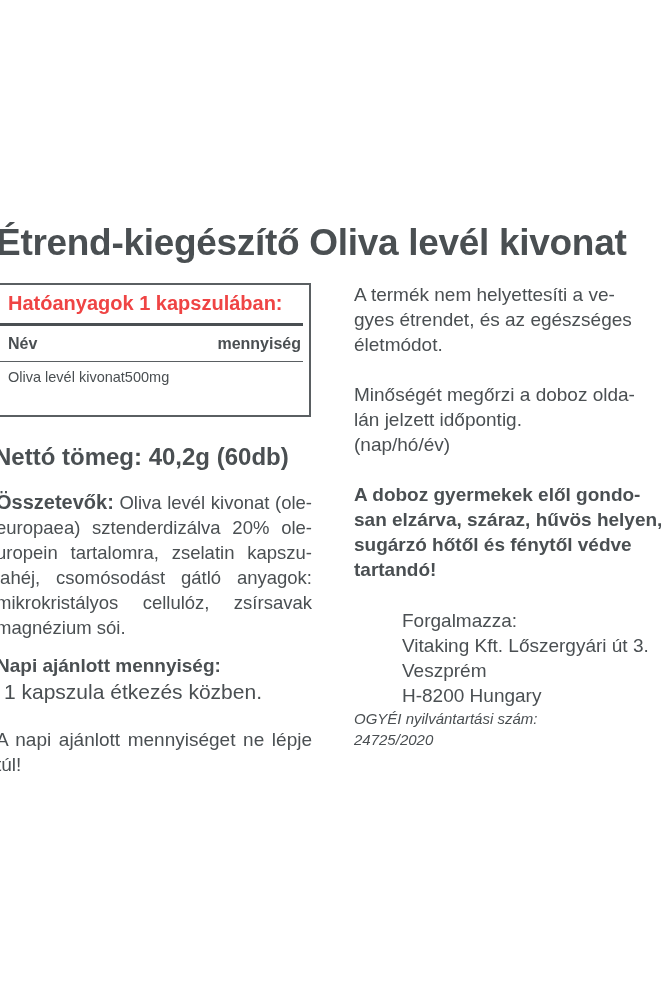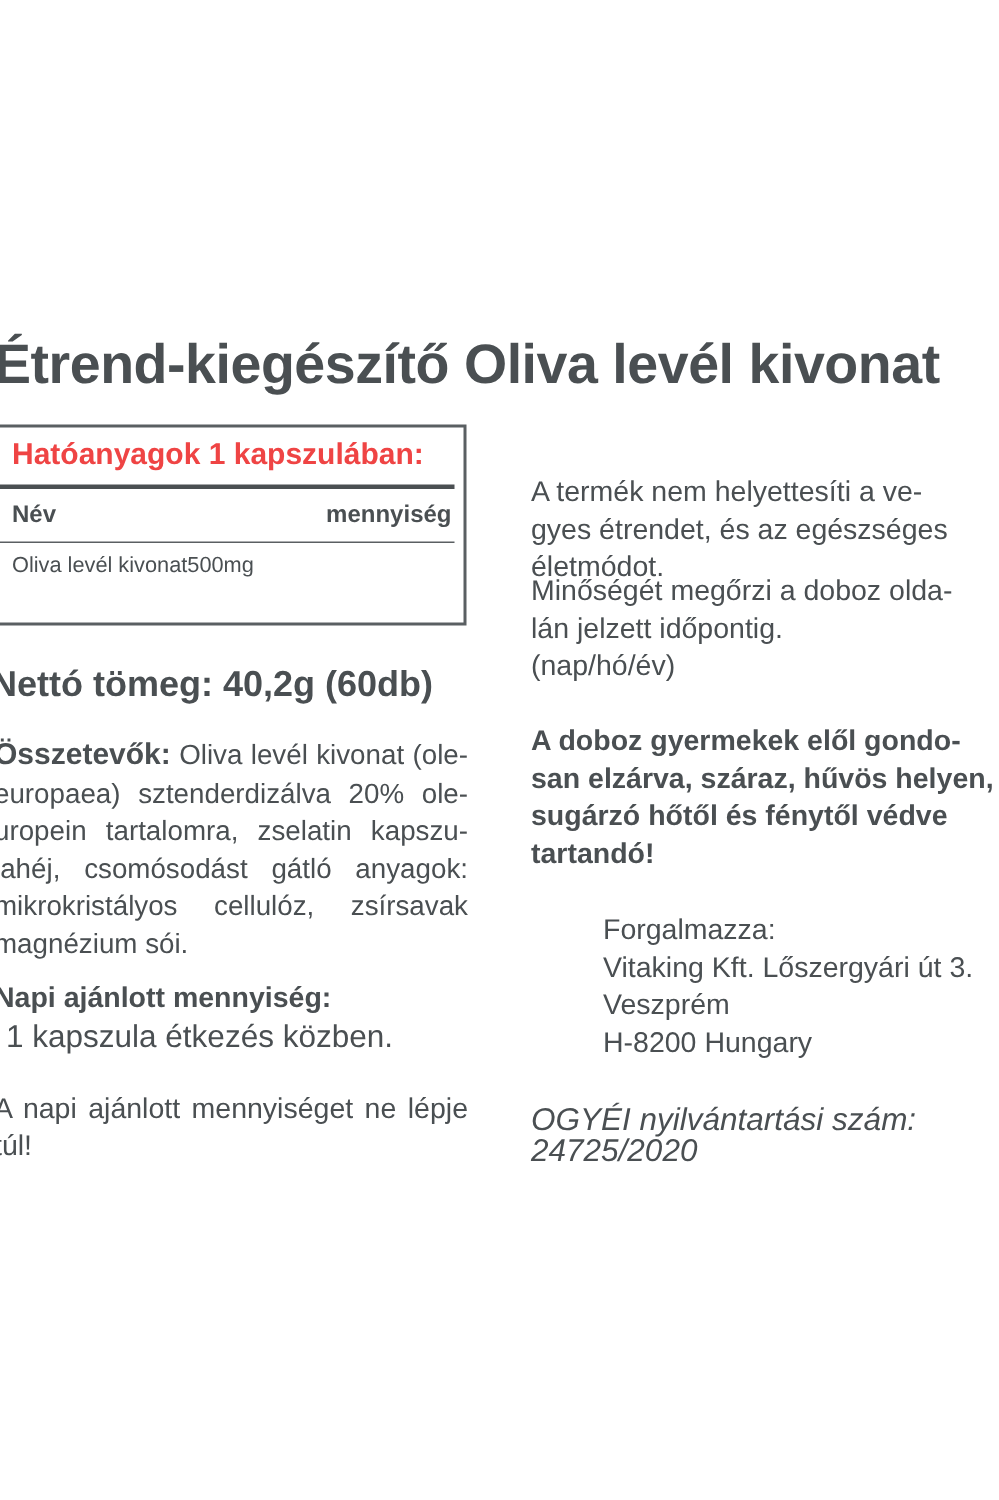--- a/index.html
+++ b/index.html
@@ -15,22 +15,22 @@
   .tbl-thin { position:absolute; left:0; right:6px; top:76px; height:1px; background:#5a5f62; }
   .row { position:absolute; left:8px; right:10px; font-size:14.5px; display:flex; justify-content:flex-start; }
   .r1 { top:84px; } .r2 { top:106px; }
   .net { left:-6px; top:443px; font-size:24px; font-weight:bold; white-space:nowrap; }
   .ing { left:-4px; top:490px; width:316px; font-size:18.5px; line-height:25px; text-align:justify; }
   .ing b { font-weight:bold; font-size:20px; }
   .daily-h { left:-4px; top:655px; font-size:19px; font-weight:bold; white-space:nowrap; }
   .daily-v { left:4px; top:680px; font-size:21px; white-space:nowrap; }
   .warn { left:-4px; top:727px; width:316px; font-size:19px; line-height:25px; text-align:justify; }
   .right-text { left:354px; font-size:19px; line-height:25px; white-space:nowrap; }
-  .p1 { top:282px;margin-top:34px; } .p2 { top:382px; } .p3 { top:482px;font-weight:bold; } .p4 { top:608px;margin-left:48px; }
-  .reg { left:354px; top:736px; font-size:21px; line-height:21px; font-style:italic; white-space:nowrap; }
+  .p1 { top:282px; } .p2 { top:382px; } .p3 { top:482px;font-weight:bold; } .p4 { top:608px;margin-left:48px; }
+  .reg { left:354px; top:708px; font-size:15px; line-height:21px; font-style:italic; white-space:nowrap; }
 </style>
 </head>
 <body>
 
 <div class="abs title">Étrend-kiegészítő Oliva levél kivonat</div>
 
 <div class="abs tbl">
   <div class="tbl-head">Hatóanyagok 1 kapszulában:</div>
   <div class="tbl-thick"></div>
   <div class="col-name">Név</div>

